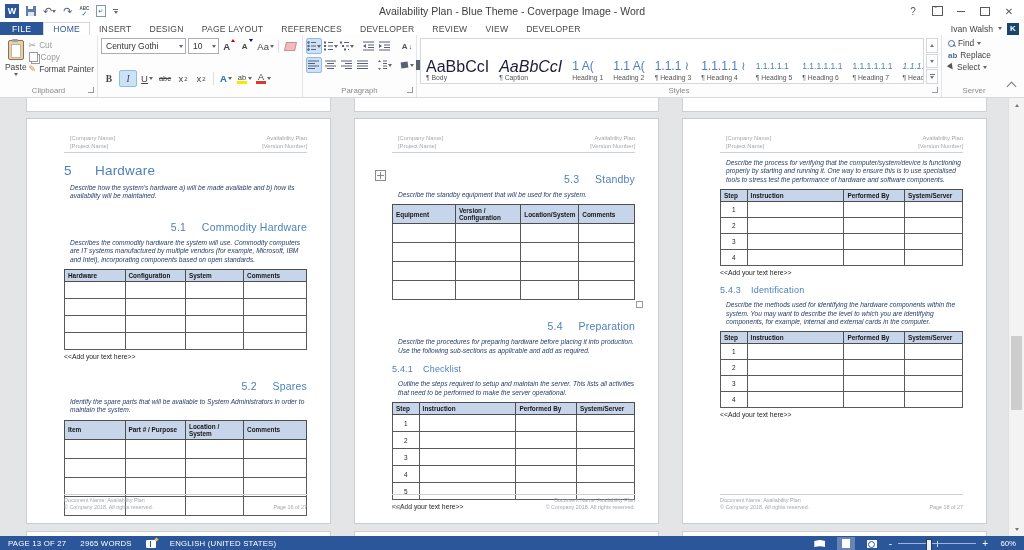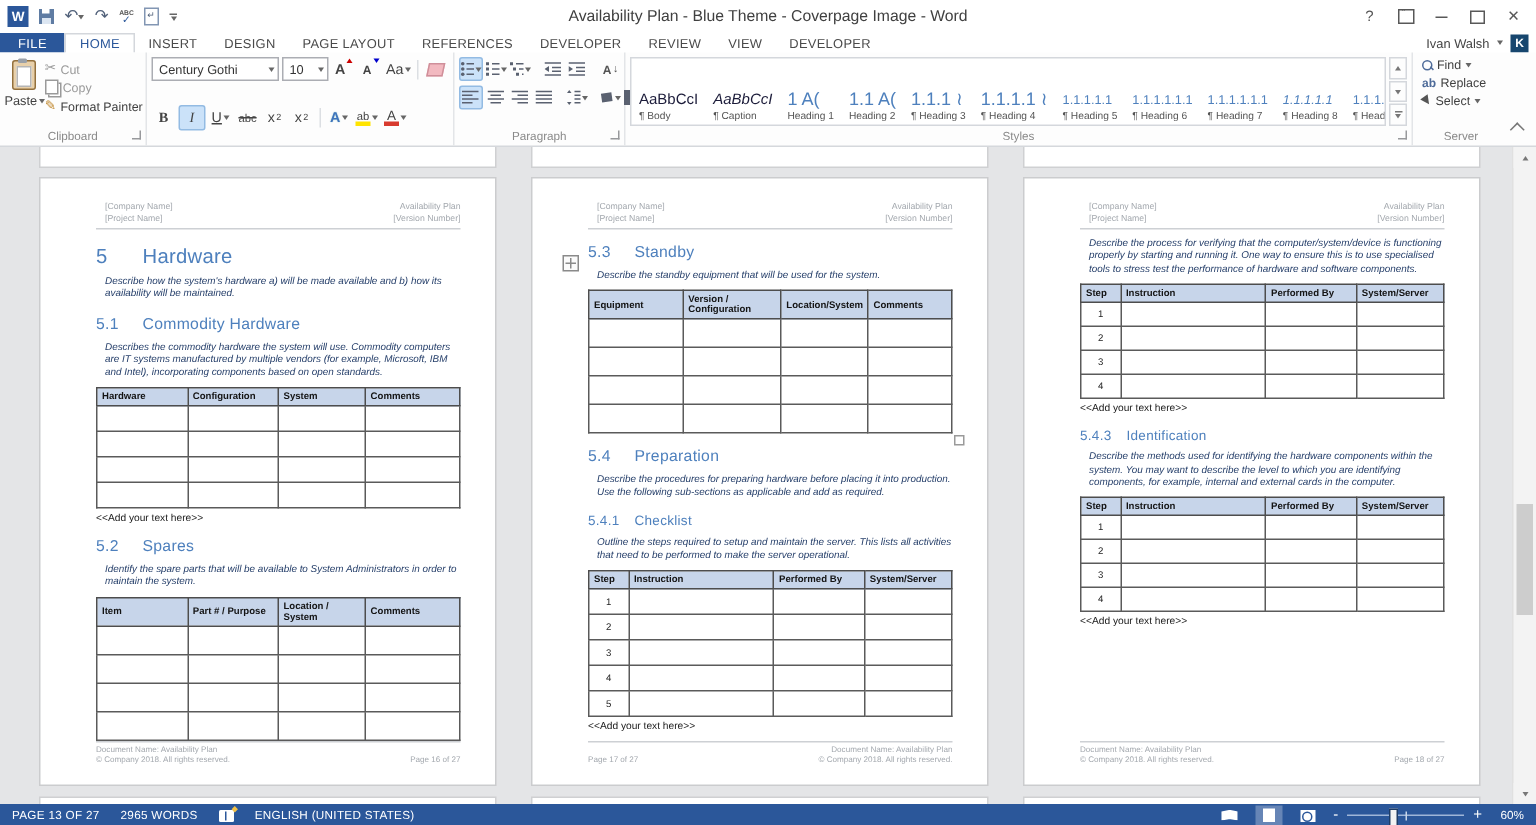--- a/index.html
+++ b/index.html
@@ -45,21 +45,21 @@
   .g-content{flex:1;display:flex;padding:3px 3px 0 3px;}
   .g-label{height:13px;display:flex;align-items:center;justify-content:center;font-size:7.8px;color:#8a8a8a;position:relative;}
   .launcher{position:absolute;right:3px;bottom:4px;width:5px;height:5px;border-right:1px solid #98999c;border-bottom:1px solid #98999c;}
   .chev-collapse{position:absolute;right:9px;bottom:7px;width:6px;height:6px;border-top:1.5px solid #777;border-right:1.5px solid #777;transform:rotate(-45deg);}
 
   .g-clip{width:97px;}
   .pastebig{width:36px;display:flex;flex-direction:column;align-items:center;gap:2px;padding-top:2px;}
   .clipicon{width:14px;height:18px;background:#e8d0aa;border:1px solid #93703d;border-radius:2px;position:relative;}
   .clipicon::before{content:"";position:absolute;top:-2px;left:3px;width:6px;height:3px;background:#9aa0a8;border-radius:1px;}
   .clipicon::after{content:"";position:absolute;top:3px;left:2px;width:8px;height:12px;background:#fff;border:1px solid #b5b5b5;}
-  .pastebig .lbl{font-size:8.5px;color:#3f3f3f;display:flex;flex-direction:row;align-items:center;gap:1px;}
+  .pastebig .lbl{font-size:8.5px;color:#3f3f3f;display:flex;flex-direction:column;align-items:center;gap:1px;}
   .clipsmall{display:flex;flex-direction:column;justify-content:flex-start;gap:2px;padding-top:2px;}
   .srow{display:flex;align-items:center;gap:3px;font-size:8.3px;color:#9a9a9a;white-space:nowrap;}
   .srow.dark{color:#3f3f3f;}
   .scis{color:#9a9a9a;font-size:9px;}
   .copyic{width:7px;height:8px;border:1px solid #9a9a9a;background:#fff;box-shadow:2px 2px 0 -1px #fff,2px 2px 0 0 #9a9a9a;}
   .fpic{color:#c28b34;font-size:9px;}
 
   .g-font{width:204px;}
   .g-font .g-content{flex-direction:column;gap:16px;}
   .fr{display:flex;align-items:center;gap:2px;}
@@ -89,21 +89,21 @@
   .pbtn{min-width:14px;height:14px;display:inline-flex;align-items:center;justify-content:center;border-radius:2px;gap:1px;color:#555;font-size:8.5px;}
   .pbtn.on{background:#cbe2f9;border:1px solid #93bbe3;}
   .pbtn svg{display:block;}
   .pbtn svg line{stroke:#5a6170;stroke-width:1;}
   .pbtn svg circle{fill:#5a6170;}
   .pbtn svg rect{fill:#5a6170;}
 
   .g-styles{width:524px;}
   .stylegallery{flex:1;border:1px solid #d4d7dc;background:#fff;display:flex;overflow:hidden;margin-right:2px;}
   .style-item{display:flex;flex-direction:column;justify-content:flex-end;align-items:flex-start;padding:2px 5px 2px 5px;white-space:nowrap;}
-  .style-prev{font-size:10px;color:#1c1c3a;line-height:13px;}
+  .style-prev{font-size:16px;color:#1c1c3a;line-height:13px;}
   .style-prev.h{color:#4e80bd;font-size:12px;}
   .style-prev.hs{color:#4e80bd;font-size:8.5px;}
   .style-prev.hi{color:#4e80bd;font-size:8.5px;font-style:italic;}
   .style-prev.cap{font-style:italic;}
   .style-lbl{font-size:6.8px;color:#555;margin-top:1px;}
   .style-scroll{width:12px;display:flex;flex-direction:column;gap:1px;}
   .ssb{flex:1;border:1px solid #d4d7dc;background:#fdfdfd;display:flex;align-items:center;justify-content:center;}
   .tri-u{width:0;height:0;border-left:2.5px solid transparent;border-right:2.5px solid transparent;border-bottom:3px solid #777;}
   .tri-d{width:0;height:0;border-left:2.5px solid transparent;border-right:2.5px solid transparent;border-top:3px solid #777;}
   .gal-more{display:flex;flex-direction:column;align-items:center;gap:1px;}
@@ -119,21 +119,21 @@
 
   
   .docarea{position:relative;height:438px;background:#e4e5e7;overflow:hidden;}
   .pstrip{position:absolute;width:303px;background:#fff;box-shadow:0 0 0 1px #cfd0d2;}
   .page{position:absolute;top:21px;width:303px;height:404px;background:#fff;box-shadow:0 0 0 1px #cbccce;padding:15px 23px 0 37px;box-sizing:border-box;font-family:"Liberation Sans","DejaVu Sans",sans-serif;}
   .pg-header{display:flex;justify-content:space-between;font-size:5.8px;line-height:8px;color:#a3a8ae;border-bottom:1px solid #cdd0d4;padding:0 0 2px 6px;}
   .pg-header .r{text-align:right;}
   .hd{color:#4e80bd;letter-spacing:.2px;display:flex;}
   .hd .num{width:31px;flex:0 0 31px;}
   .hd.h1{font-size:13.5px;margin-top:10px;}
-  .hd.h2{font-size:10.5px;margin-top:9px;}
+  .hd.h2{font-size:10.5px;margin-top:20px;justify-content:flex-end;}
   .hd.h3{font-size:9px;margin-top:9px;}
   .p{margin-top:6px;padding-left:6px;font-size:6.6px;line-height:8.4px;color:#27406b;font-style:italic;}
   .add{margin-top:3px;font-size:6.8px;color:#1b1b1b;}
   .tbl-wrap{position:relative;margin-top:5px;}
   table.doc-table{width:100%;border-collapse:collapse;table-layout:fixed;}
   table.doc-table th{background:#c7d5ea;border:1px solid #4d4d4d;font-size:6.4px;font-weight:bold;color:#141414;text-align:left;padding:2px 3px;}
   table.doc-table td{border:1px solid #5a5a5a;font-size:6.4px;color:#222;padding:0 3px;}
   table.doc-table td.num{text-align:center;}
   .pg-footer{position:absolute;left:37px;right:23px;bottom:12px;font-size:5.4px;line-height:7px;color:#a3a8ae;border-top:1px solid #cdd0d4;padding-top:2px;display:flex;justify-content:space-between;align-items:flex-end;}
   .pg-footer .r{text-align:right;}

